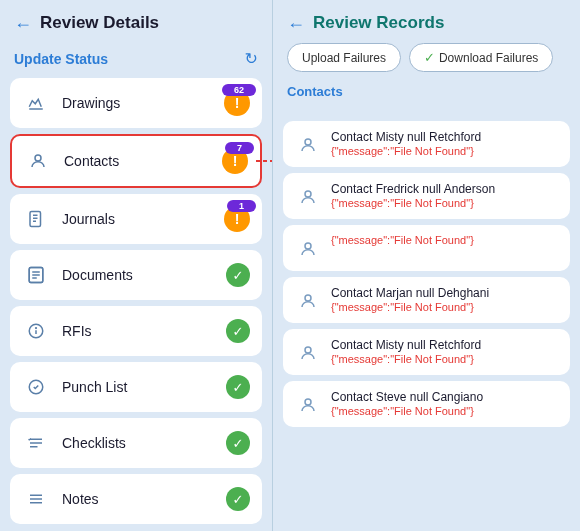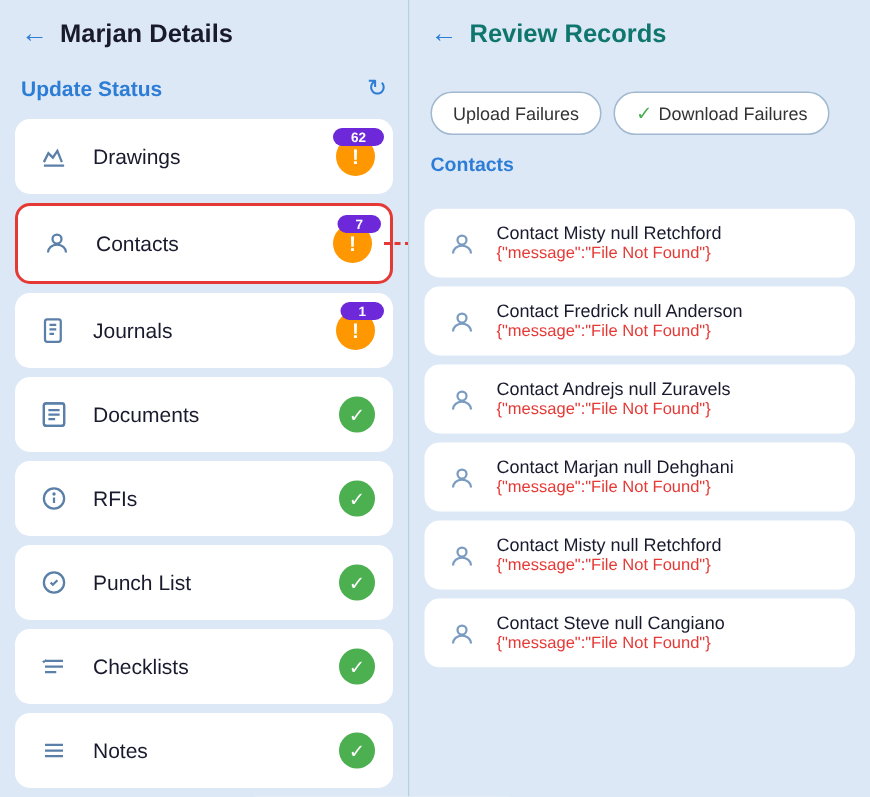--- a/index.html
+++ b/index.html
@@ -186,21 +186,20 @@
       padding: 6px 14px;
       border-radius: 20px;
       border: 1.5px solid #a0b8d0;
       background: white;
       font-size: 12px;
       color: #333;
       cursor: pointer;
       display: flex;
       align-items: flex-end;
       gap: 4px;
-      margin-top: 18px;
     }
 
     .tab-btn.active {
       background: white;
       border-color: #a0b8d0;
     }
 
     .tab-btn .check-small {
       color: #4caf50;
       font-size: 13px;
@@ -265,21 +264,21 @@
       background: #b8cfe0;
       flex-shrink: 0;
     }
   </style>
 </head>
 <body>
 
 <div class="left-panel">
   <div class="left-header">
     <span class="back-arrow">←</span>
-    <span class="title">Marjan Details</span>
+    <span class="title">Review Details</span>
   </div>
 
   <div class="update-status-row">
     <span class="update-status-label">Update Status</span>
     <span class="refresh-icon">↻</span>
   </div>
 
   <div class="items-list">
 
     <div class="list-item">
@@ -446,21 +445,20 @@
     </div>
 
     <div class="record-item">
       <div class="record-icon">
         <svg width="18" height="18" viewBox="0 0 24 24" fill="none" stroke="#7a9cc0" stroke-width="2">
           <circle cx="12" cy="8" r="4"></circle>
           <path d="M4 20c0-4 3.6-7 8-7s8 3 8 7"></path>
         </svg>
       </div>
       <div class="record-text">
-        <span class="record-name">Contact Andrejs null Zuravels</span>
         <span class="record-error">{"message":"File Not Found"}</span>
       </div>
     </div>
 
     <div class="record-item">
       <div class="record-icon">
         <svg width="18" height="18" viewBox="0 0 24 24" fill="none" stroke="#7a9cc0" stroke-width="2">
           <circle cx="12" cy="8" r="4"></circle>
           <path d="M4 20c0-4 3.6-7 8-7s8 3 8 7"></path>
         </svg>

